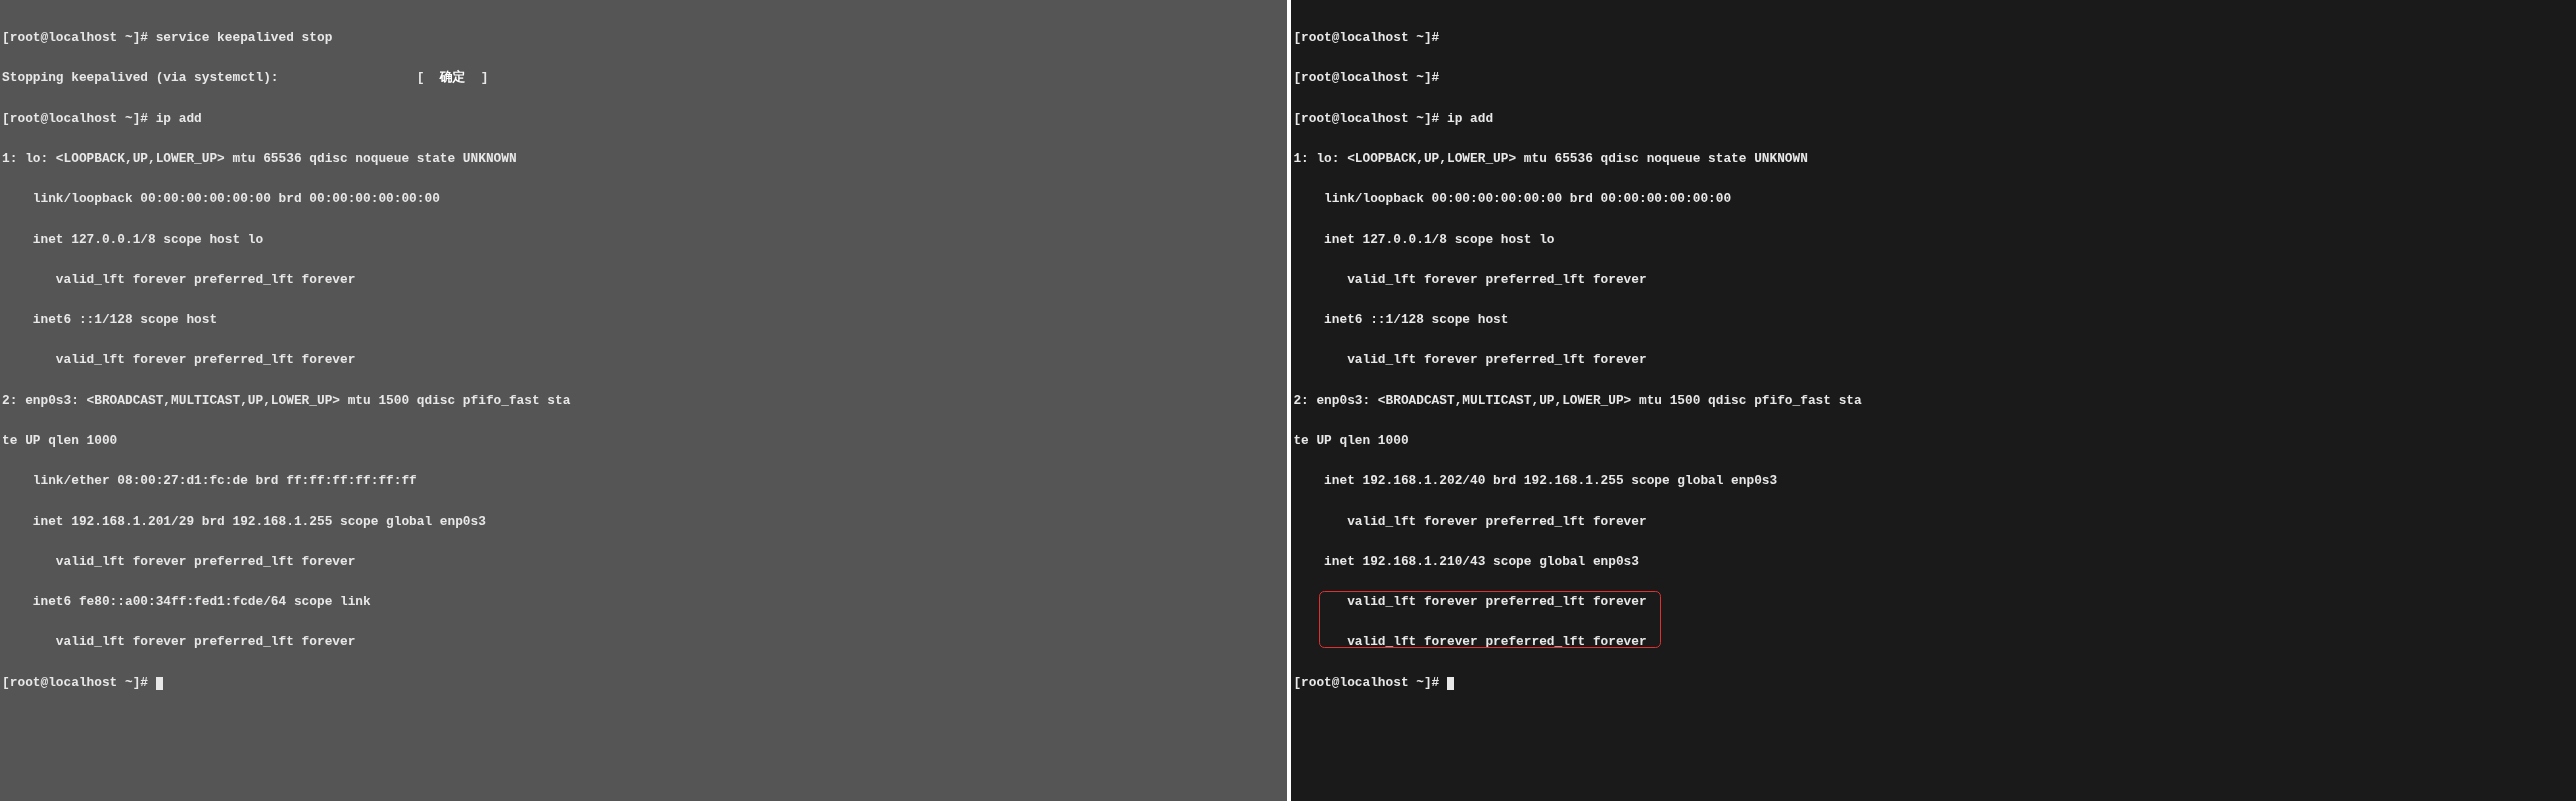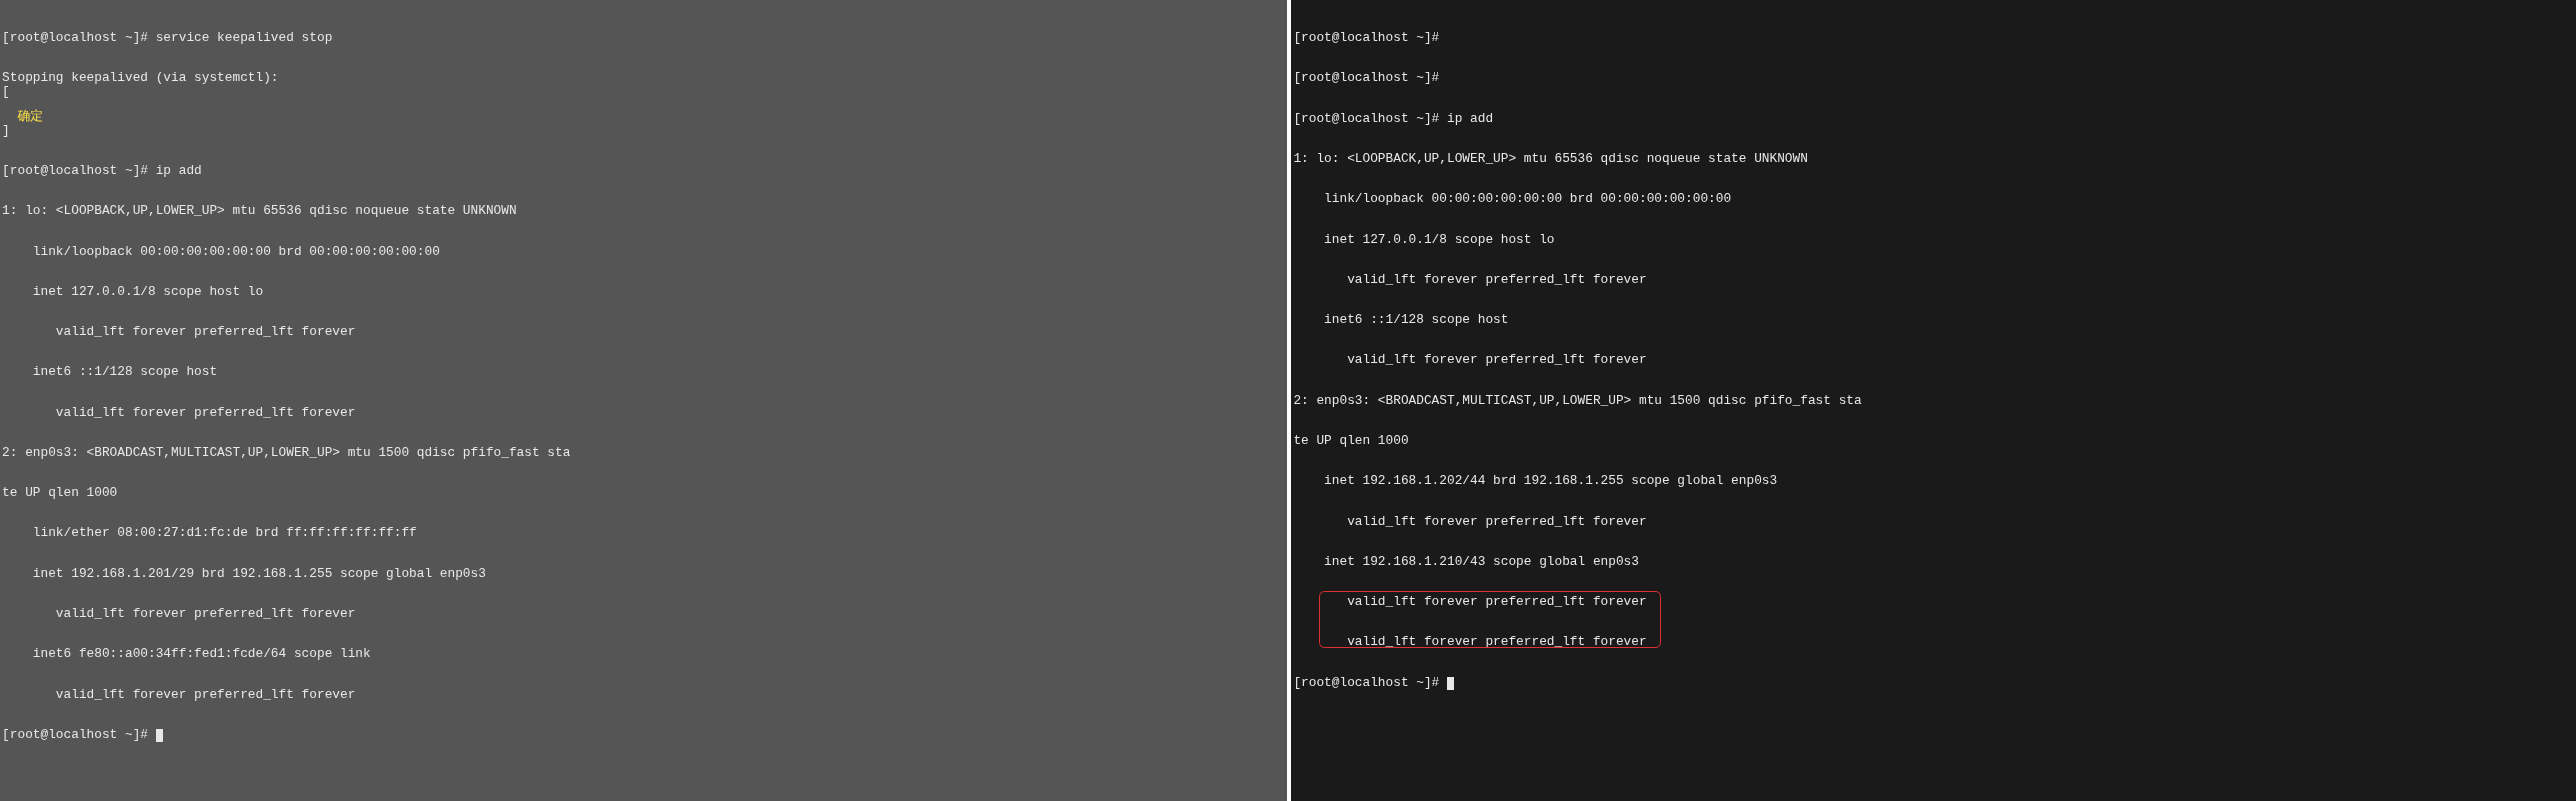--- a/index.html
+++ b/index.html
@@ -1,15 +1,15 @@
 <!DOCTYPE html>
 <html style="font-size:8.5px"><head>
 <meta charset="utf-8">
 <style>
-  * { margin: 0; padding: 0; box-sizing: border-box; }
+  * { margin: 0; padding: 0; box-sizing: border-box; font-weight: bold; }
   body {
     font-family: "Consolas", "Monaco", "Courier New", monospace;
     font-size: 12.8px;
     line-height: 1.05;
     background: #fff;
     display: flex;
     width: 2576px;
     height: 802px;
   }
   .pane {
@@ -29,24 +29,24 @@
     flex-shrink: 0;
   }
   .pane-right {
     background: #1a1a1a;
     color: #e8e8e8;
     width: 1285px;
     flex-shrink: 0;
     position: relative;
   }
   .line { display: block; min-height: 1.05em; }
-  .status-line { display: flex; flex-direction: column; }
+  .status-line { display: flex; }
   .status-text { }
   .status-gap { flex: 0 0 auto; display: inline-block; }
-  .status-ok { color: #fde047; margin-top: 12px; }
+  .status-ok { color: #ffffff; }
   .highlight-box {
     position: absolute;
     border: 1.6px solid #e03030;
     border-radius: 5.3px;
     pointer-events: none;
   }
   .cursor {
     display: inline-block;
     width: 0.55em;
     height: 1em;
@@ -91,21 +91,21 @@
   <span class="line">[root@localhost ~]#</span>
   <span class="line">[root@localhost ~]# ip add</span>
   <span class="line">1: lo: &lt;LOOPBACK,UP,LOWER_UP&gt; mtu 65536 qdisc noqueue state UNKNOWN</span>
   <span class="line">    link/loopback 00:00:00:00:00:00 brd 00:00:00:00:00:00</span>
   <span class="line">    inet 127.0.0.1/8 scope host lo</span>
   <span class="line">       valid_lft forever preferred_lft forever</span>
   <span class="line">    inet6 ::1/128 scope host</span>
   <span class="line">       valid_lft forever preferred_lft forever</span>
   <span class="line">2: enp0s3: &lt;BROADCAST,MULTICAST,UP,LOWER_UP&gt; mtu 1500 qdisc pfifo_fast sta</span>
   <span class="line">te UP qlen 1000</span>
-  <span class="line">    inet 192.168.1.202/44 brd 192.168.1.255 scope global enp0s3</span>
+  <span class="line">    inet 192.168.1.202/40 brd 192.168.1.255 scope global enp0s3</span>
   <span class="line">       valid_lft forever preferred_lft forever</span>
   <span class="line">    inet 192.168.1.210/43 scope global enp0s3</span>
   <span class="line">       valid_lft forever preferred_lft forever</span>
   <span class="line">       valid_lft forever preferred_lft forever</span>
   <span class="line"><span>[root@localhost ~]# </span><span class="cursor cursor-right"></span></span>
 
   <div class="highlight-box" id="hlbox" style="top: 591px; left: 28px; height: 57px; width: 342px;"></div>
 </div>
 
 

